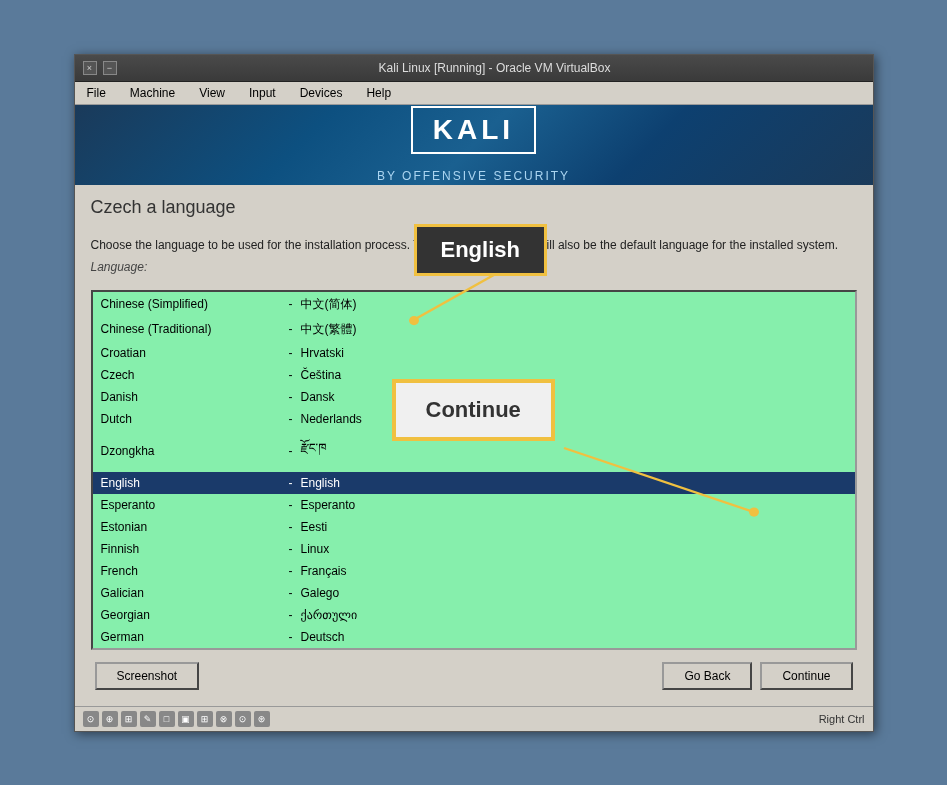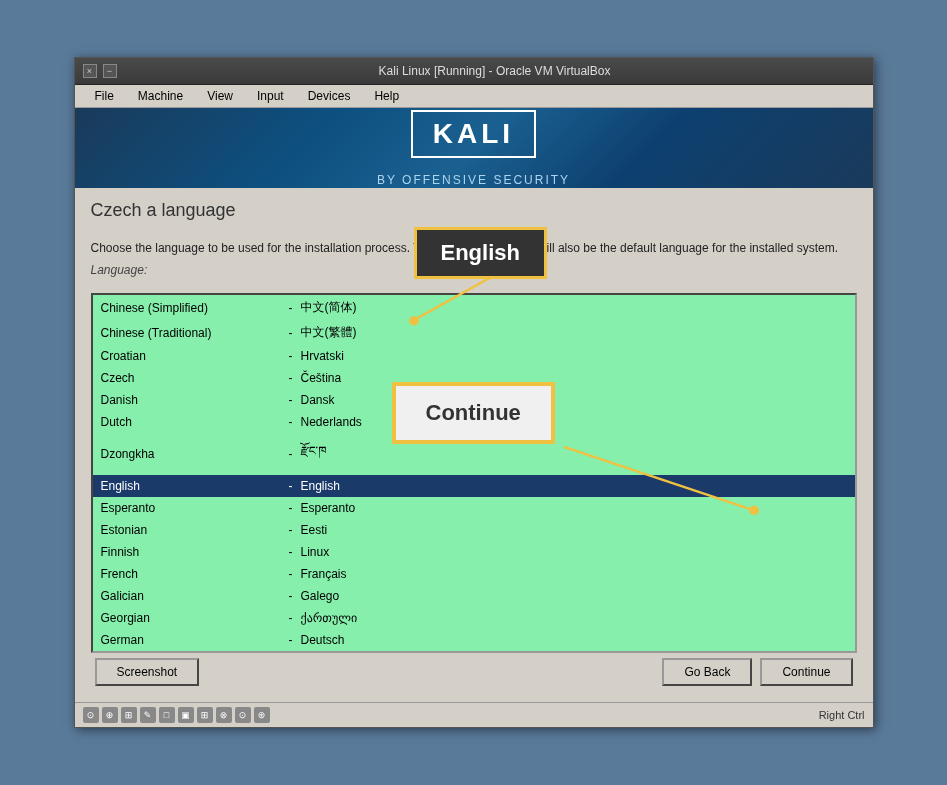--- a/index.html
+++ b/index.html
@@ -50,21 +50,21 @@
 
     .title-text {
       flex: 1;
       text-align: center;
       color: #ddd;
       font-size: 12px;
     }
 
     .menu-bar {
       background: #d4d0c8;
-      padding: 3px 16px;
+      padding: 3px 8px;
       display: flex;
       gap: 16px;
       border-bottom: 1px solid #999;
     }
 
     .menu-item {
       font-size: 12px;
       color: #000;
       cursor: pointer;
       padding: 1px 4px;
@@ -186,21 +186,21 @@
     }
 
     .lang-native {
       font-size: 12px;
     }
 
     .bottom-buttons {
       display: flex;
       justify-content: space-between;
       align-items: center;
-      padding: 5px 4px 4px;
+      padding: 12px 4px 4px;
     }
 
     .btn {
       padding: 5px 20px;
       font-size: 12px;
       background: #d4d0c8;
       border: 2px outset #999;
       cursor: pointer;
       color: #000;
     }

